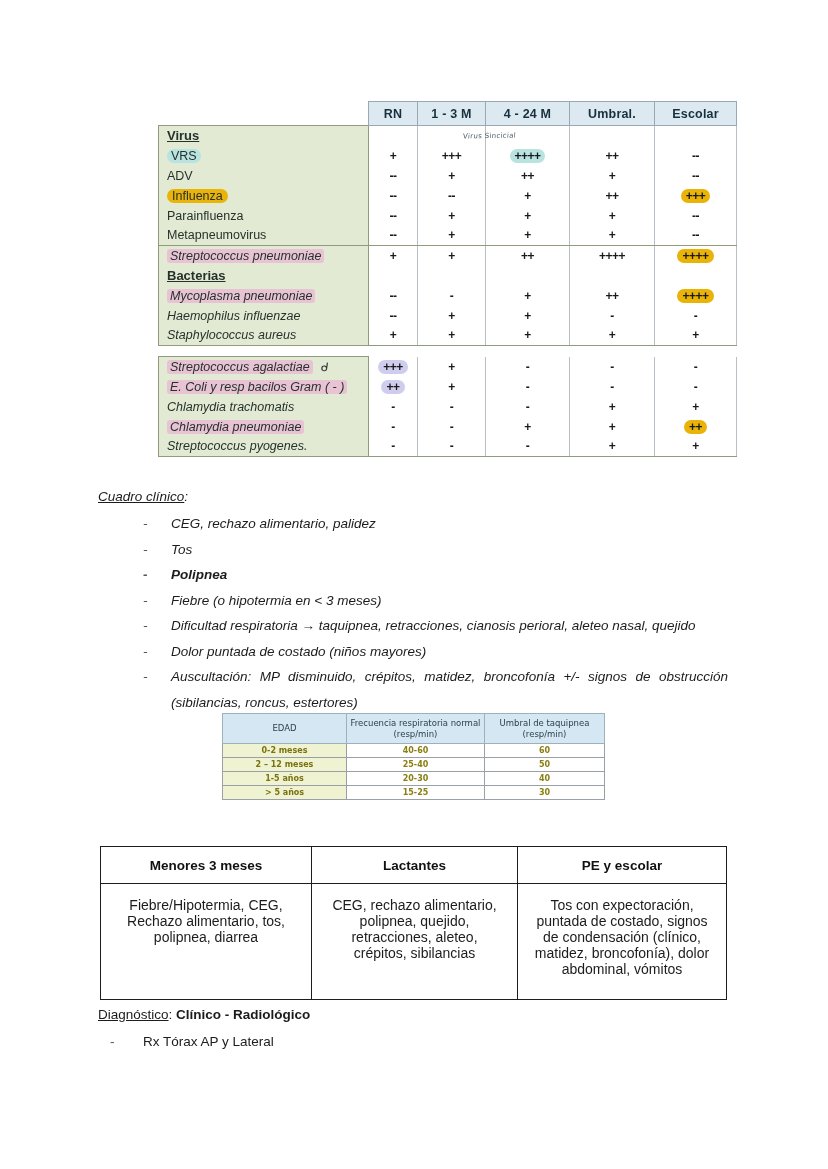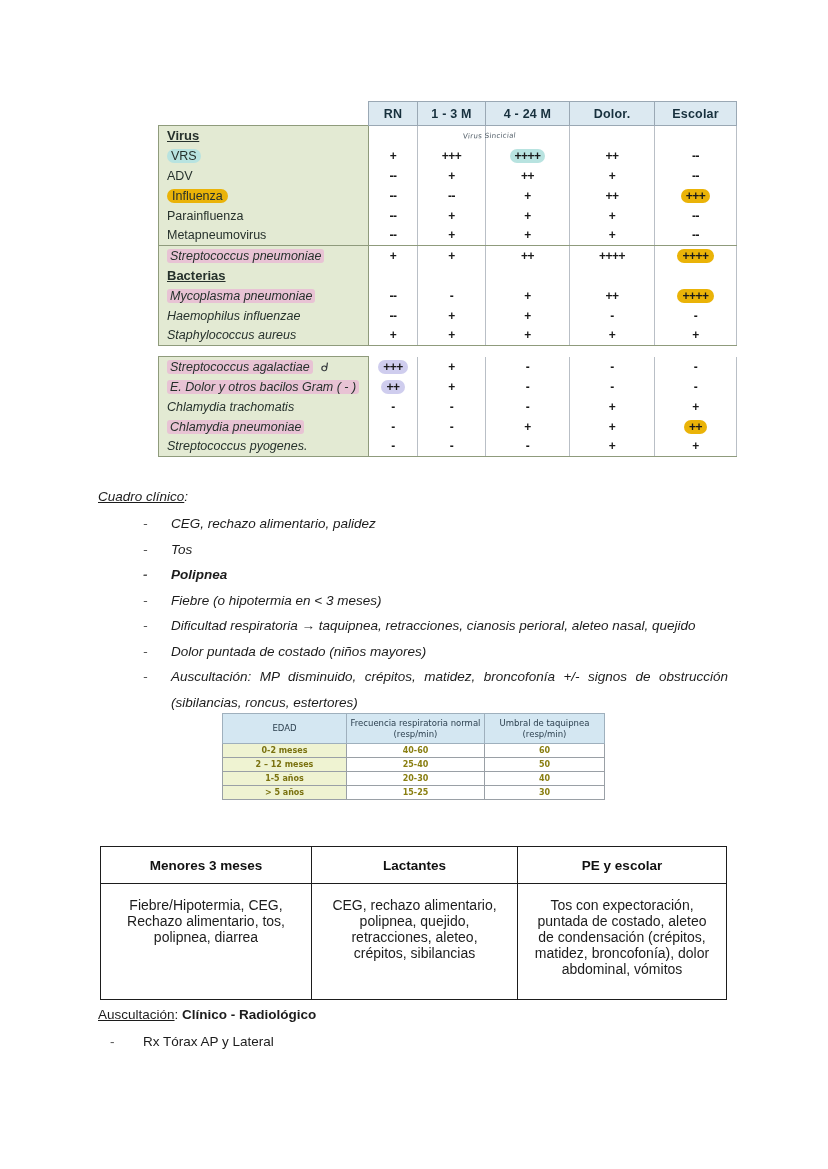--- a/index.html
+++ b/index.html
@@ -227,21 +227,21 @@
 <body>
 
 <div id="pathogen-table">
   <table class="ptab">
     <thead>
       <tr>
         <td class="corner"></td>
         <th style="width: 49px;">RN</th>
         <th style="width: 68px;">1 - 3 M</th>
         <th style="width: 84px;">4 - 24 M</th>
-        <th style="width: 85px;">Dolor.</th>
+        <th style="width: 85px;">Umbral.</th>
         <th style="width: 82px;">Escolar</th>
       </tr>
     </thead>
     <tbody>
         <tr class="grp-top">
           <td class="lbl"><span class="sect-title">Virus</span></td>
           <td class="val hdr-sep">&nbsp;</td>
           <td class="val hdr-sep">&nbsp;</td>
           <td class="val hdr-sep">&nbsp;</td>
           <td class="val hdr-sep">&nbsp;</td>
@@ -332,21 +332,21 @@
         </tr>
         <tr class="grp-top">
           <td class="lbl"><span class="ital hl-pinkrow">Streptococcus agalactiae</span><span class="penmark">ᑯ</span></td>
           <td class="val"><span class="hl-purple">+++</span></td>
           <td class="val"><span>+</span></td>
           <td class="val"><span>-</span></td>
           <td class="val"><span>-</span></td>
           <td class="val"><span>-</span></td>
         </tr>
         <tr>
-          <td class="lbl"><span class="ital hl-pinkrow">E. Dolor y otros bacilos Gram ( - )</span></td>
+          <td class="lbl"><span class="ital hl-pinkrow">E. Coli y resp bacilos Gram ( - )</span></td>
           <td class="val"><span class="hl-purple">++</span></td>
           <td class="val"><span>+</span></td>
           <td class="val"><span>-</span></td>
           <td class="val"><span>-</span></td>
           <td class="val"><span>-</span></td>
         </tr>
         <tr>
           <td class="lbl"><span class="ital">Chlamydia trachomatis</span></td>
           <td class="val"><span>-</span></td>
           <td class="val"><span>-</span></td>
@@ -438,27 +438,27 @@
       <tr>
         <th style="width:211px">Menores 3 meses</th>
         <th style="width:206px">Lactantes</th>
         <th style="width:209px">PE y escolar</th>
       </tr>
     </thead>
     <tbody>
       <tr>
         <td>Fiebre/Hipotermia, CEG, Rechazo alimentario, tos, polipnea, diarrea</td>
         <td>CEG, rechazo alimentario, polipnea, quejido, retracciones, aleteo, crépitos, sibilancias</td>
-        <td>Tos con expectoración, puntada de costado, aleteo de condensación (crépitos, matidez, broncofonía), dolor abdominal, vómitos</td>
+        <td>Tos con expectoración, puntada de costado, signos de condensación (clínico, matidez, broncofonía), dolor abdominal, vómitos</td>
       </tr>
     </tbody>
   </table>
 </div>
 
 <div id="diagnosis">
   <div class="sec-head">
-    <span class="u">Auscultación</span><span>:</span>
+    <span class="u">Diagnóstico</span><span>:</span>
     <span class="b">Clínico - Radiológico</span>
   </div>
   <ul class="dashlist">
       <li><span class="dash">-</span><span>Rx Tórax AP y Lateral</span></li>
     </ul>
 </div>
 
 </body></html>

